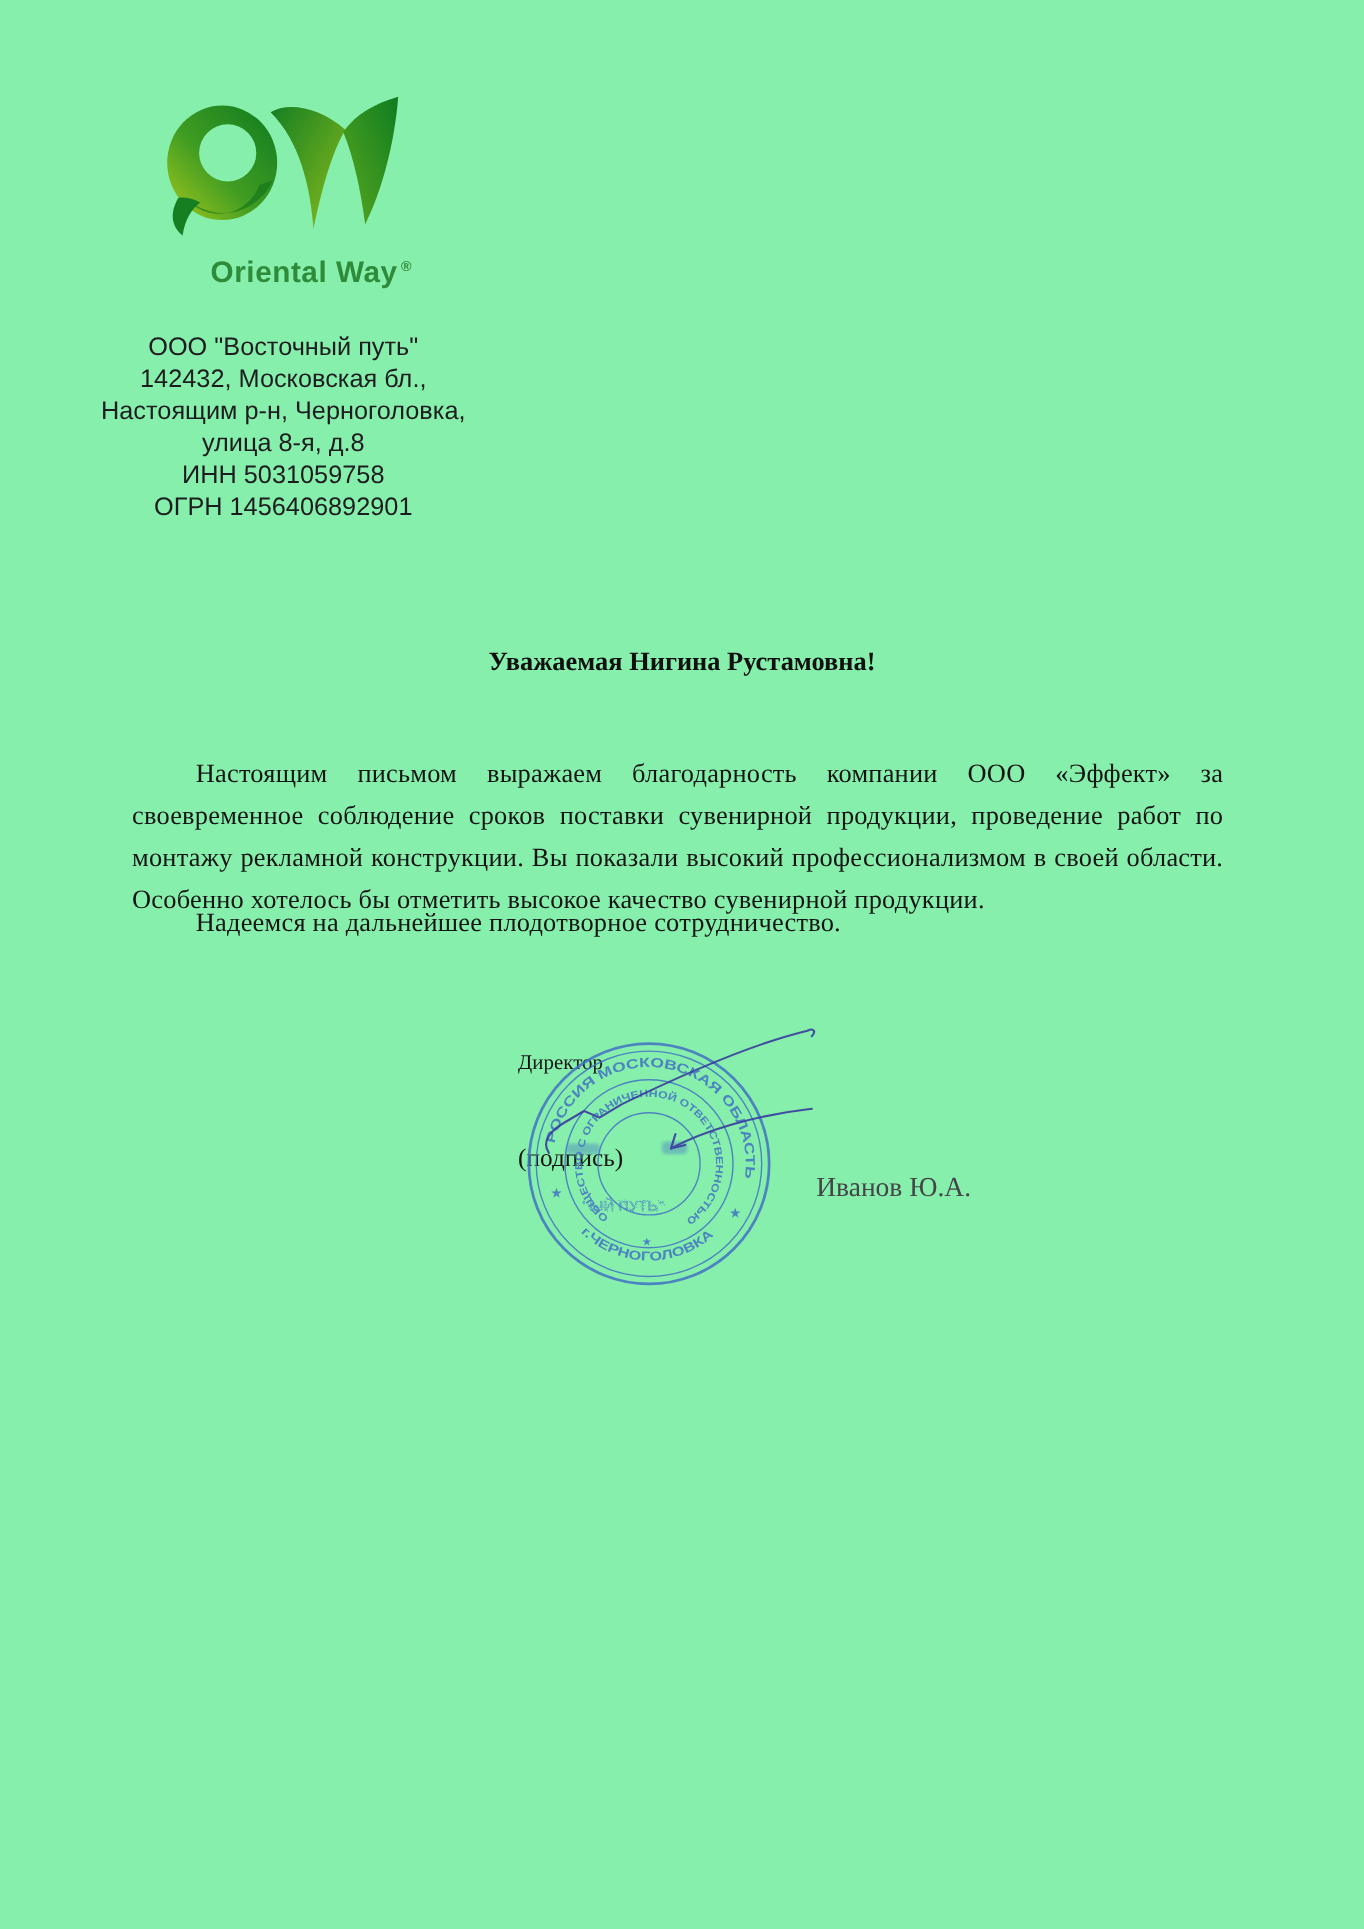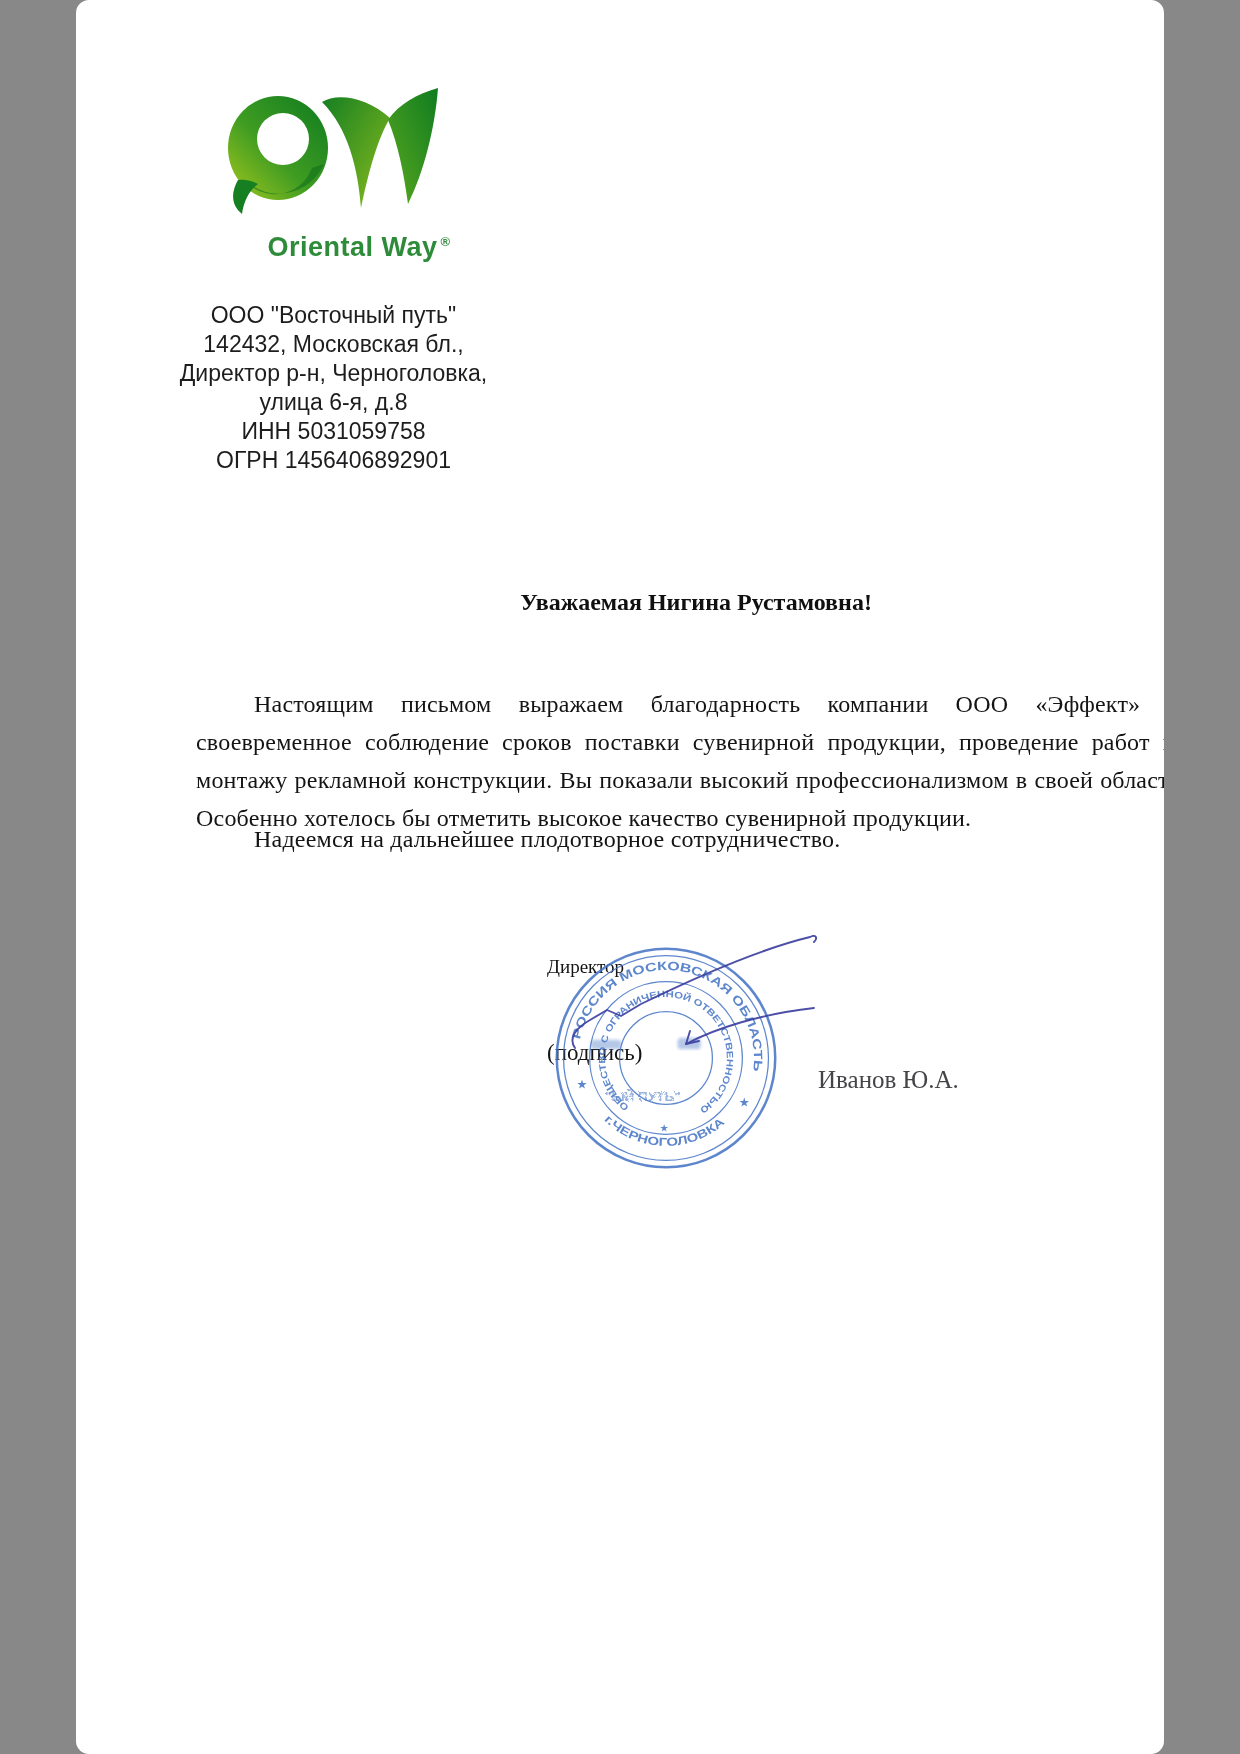--- a/index.html
+++ b/index.html
@@ -1,23 +1,22 @@
 <!DOCTYPE html>
 <html><head>
 <meta charset="utf-8">
 <style>
   html,body{margin:0;padding:0;background:#888;}
   .page{
     position:relative;
-    width:1088px;height:1754px;
+    width:1240px;height:1754px;
     margin:0 auto;
-    background:#ffffff;
+    background:#86efac;
     overflow:hidden;
     font-family:"Liberation Serif", serif;
-    border-radius:13px;
   }
   .abs{position:absolute;}
 
   
   .logo-mark{left:150px;top:76px;width:215px;height:148px;}
   .brand-row{
     left:168px;top:232px;width:230px;
     text-align:center;
     font-family:"Liberation Sans", sans-serif;
     font-weight:bold;
@@ -91,22 +90,22 @@
     <path fill="url(#gB)" d="M 162 44 C 172 68 178 98 182 128 C 198 96 209 52 212 12 C 191 18 173 28 162 44 Z"></path>
   </svg>
 
   <div class="abs brand-row">
     <span>Oriental Way</span><sup>®</sup>
   </div>
 
   <div class="abs company-block">
     <div>ООО "Восточный путь"</div>
     <div>142432, Московская бл.,</div>
-    <div>Директор р-н, Черноголовка,</div>
-    <div>улица 6-я, д.8</div>
+    <div>Настоящим р-н, Черноголовка,</div>
+    <div>улица 8-я, д.8</div>
     <div>ИНН 5031059758</div>
     <div>ОГРН 1456406892901</div>
   </div>
 
   <h1 class="abs salutation">Уважаемая Нигина Рустамовна!</h1>
   <p class="abs para para-1">Настоящим письмом выражаем благодарность компании ООО «Эффект» за своевременное соблюдение сроков поставки сувенирной продукции, проведение работ по монтажу рекламной конструкции. Вы показали высокий профессионализмом в своей области. Особенно хотелось бы отметить высокое качество сувенирной продукции.</p>
   <p class="abs para para-2">Надеемся на дальнейшее плодотворное сотрудничество.</p>
 
   <div class="abs sig-title">Директор</div>
   <div class="abs sig-caption">(подпись)</div>

